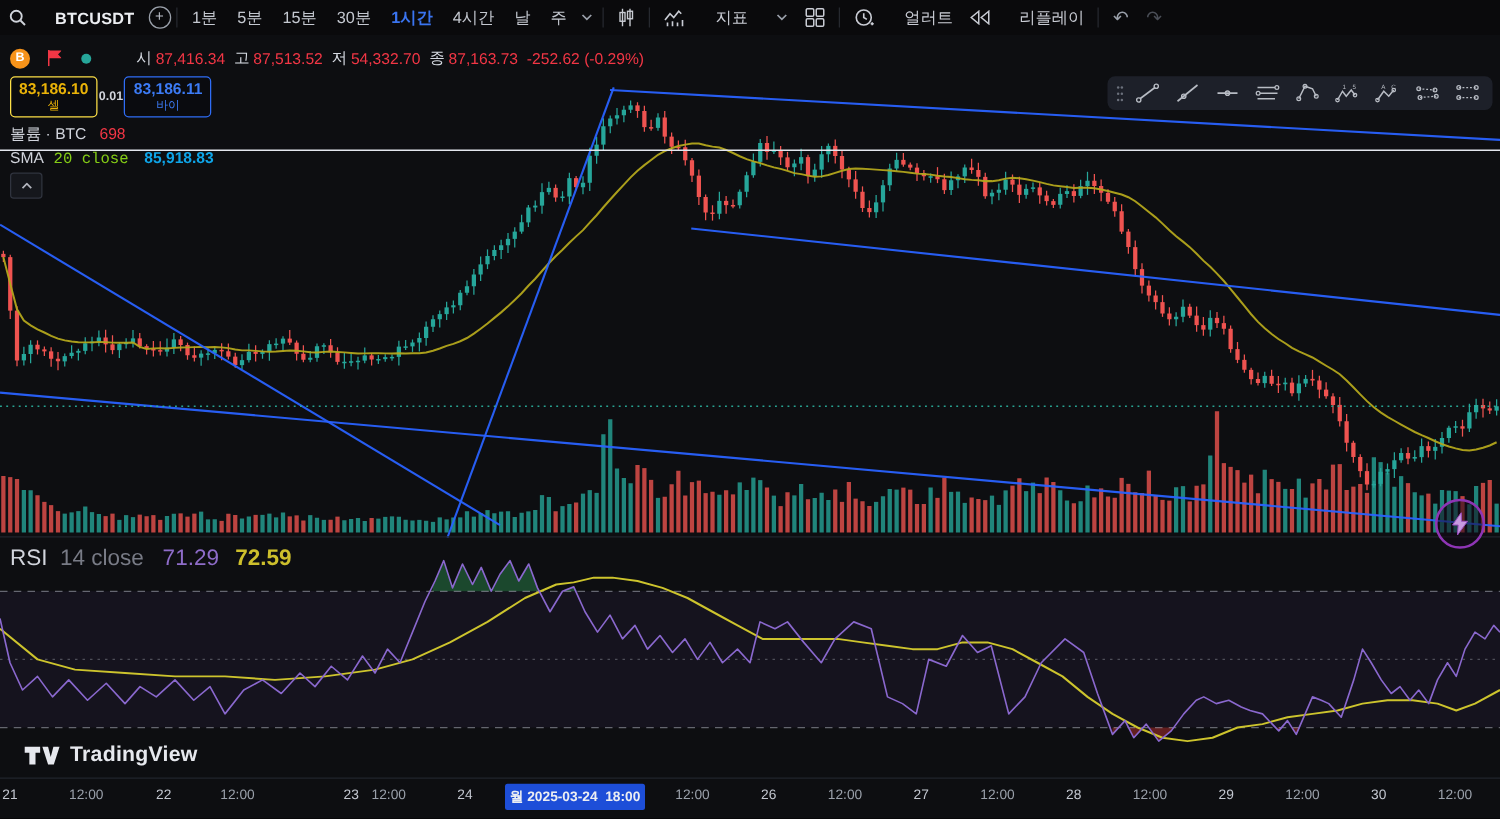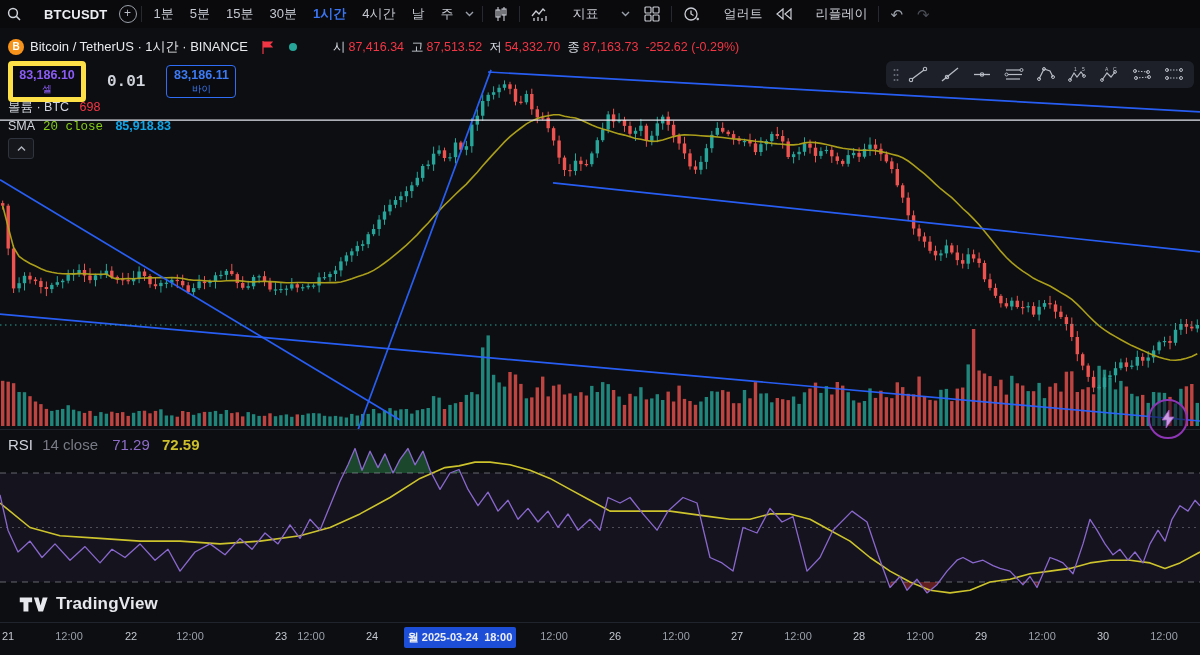--- a/index.html
+++ b/index.html
@@ -24,34 +24,34 @@
   .btc-ico{width:16px;height:16px;border-radius:50%;background:#f7931a;color:#fff;font-size:10px;
            font-weight:bold;text-align:center;line-height:16px;}
   .mkt-dot{width:8px;height:8px;border-radius:50%;background:#26a69a;margin-left:10px;}
   .ohlc{display:flex;align-items:center;gap:7px;margin-left:30px;font-size:12.5px;}
   .ohlc .lb{color:#d6dae2;}
   .ohlc .vl{color:#f23645;margin-left:-4px;}
   .chg{color:#f23645;}
   .trade{position:absolute;left:8px;top:61px;display:flex;align-items:center;z-index:4;}
   .tbtn{width:68px;height:31px;border-radius:4px;display:flex;flex-direction:column;align-items:center;
         justify-content:center;line-height:1.05;cursor:pointer;background:rgba(10,10,14,.55);}
-  .sell{border:5px solid #fde047;color:#8b5cf6;}
+  .sell{border:1px solid #fde047;color:#eab308;}
   .buy{border:1px solid #2f6df6;color:#3c7bf5;}
   .tbtn .p{font-size:12.5px;font-weight:bold;}
   .tbtn .l{font-size:9.5px;margin-top:1px;}
-  .spread{color:#d1d4dc;font-size:16px;font-weight:bold;margin:0 21px;font-family:Liberation Mono, monospace;}
+  .spread{color:#d1d4dc;font-size:10px;font-weight:bold;margin:0 1px;}
   .volrow{position:absolute;left:8px;top:99px;z-index:4;font-size:12.5px;color:#d1d4dc;}
   .volrow .v{color:#f23645;margin-left:7px;}
   .smarow{position:absolute;left:8px;top:119px;z-index:4;font-size:12.5px;color:#d1d4dc;}
   .smarow .prm{color:#84cc16;margin-left:5px;font-family:Liberation Mono, monospace;}
   .smarow .v{color:#0ea5e9;margin-left:9px;font-weight:bold;}
   .collapse{position:absolute;left:8px;top:138px;width:24px;height:19px;border:1px solid #30343f;
             border-radius:3px;background:#15171c;color:#b2b5be;z-index:4;font-size:9px;
             display:flex;align-items:center;justify-content:center;cursor:pointer;}
-  .rsirow{position:absolute;left:8px;top:436px;z-index:4;font-size:15px;color:#d1d4dc;}
+  .rsirow{position:absolute;left:8px;top:436px;z-index:4;font-size:18px;color:#d1d4dc;}
   .rsirow .prm{color:#787b86;margin-left:5px;}
   .rsirow .v1{color:#8e6cc9;margin-left:10px;}
   .rsirow .v2{color:#cdbf2c;margin-left:8px;font-weight:bold;}
   
   .drawbar{position:absolute;left:886px;top:61px;height:27px;background:rgba(30,34,43,.92);
            border-radius:6px;display:flex;align-items:center;padding:0 5px;z-index:5;gap:1px;}
   .drawbar .slot{width:31px;height:25px;display:flex;align-items:center;justify-content:center;
                  border-radius:4px;cursor:pointer;}
   .handle{width:10px;height:25px;display:flex;align-items:center;justify-content:center;cursor:grab;}
   
@@ -828,21 +828,20 @@
       <line x1="0" y1="120.1" x2="1200" y2="120.1" stroke="#e3e6ee" stroke-width="1.2"></line>
       <line x1="0" y1="325.0" x2="1200" y2="325.0" stroke="#2bb3a0" stroke-width="1.2" stroke-dasharray="1.5 3.5" stroke-opacity="0.9"></line>
       <polyline points="0,503.0 30,527.5 60,535.7 100,538.4 140,541.1 180,541.1 220,543.9 260,541.1 300,535.7 330,527.5 360,513.9 390,497.5 420,478.4 445,467.6 459,465.9 475,462.1 490,462.1 510,464.8 530,470.3 550,478.4 570,489.4 590,500.3 610,511.1 630,511.1 650,511.1 670,511.1 690,513.9 710,516.6 730,519.3 750,519.3 770,513.9 790,513.9 810,519.3 830,530.2 850,541.1 870,557.5 890,571.1 910,582.0 930,590.2 950,592.9 970,590.2 990,582.0 1010,579.3 1030,573.8 1050,571.1 1070,568.4 1090,562.9 1110,560.2 1130,560.2 1150,562.9 1165,568.4 1180,562.9 1200,552.0" fill="none" stroke="#cdc42d" stroke-width="1.6" stroke-linejoin="round"></polyline>
       <polyline points="0,494.8 8,530.2 18,552.0 30,541.1 42,557.5 55,543.9 70,560.2 85,546.6 100,562.9 112,549.3 125,557.5 140,543.9 155,560.2 168,549.3 180,571.1 195,552.0 210,543.9 225,554.8 240,538.4 252,549.3 265,533.0 278,543.9 290,524.8 300,538.4 310,519.3 320,530.2 330,505.7 340,481.2 348,464.8 355,448.5 362,470.3 370,451.2 378,467.6 385,453.9 393,473.0 400,459.4 408,448.5 415,464.8 423,451.2 430,470.3 440,489.4 450,473.0 459,469.5 468,489.4 478,505.7 488,492.1 498,511.1 508,500.3 518,519.3 528,508.4 538,522.0 548,511.1 558,527.5 568,513.9 578,530.2 590,519.3 600,530.2 608,497.5 620,503.0 630,497.5 643,513.9 657,530.2 668,511.1 683,497.5 697,503.0 710,557.5 722,562.9 733,571.1 743,527.5 757,533.0 770,508.4 782,522.0 793,516.6 807,571.1 820,557.5 833,530.2 852,511.1 867,522.0 878,554.8 890,587.5 900,576.5 907,590.2 917,579.3 927,592.9 937,584.7 947,571.1 957,560.2 963,557.5 973,562.9 983,560.2 993,565.6 1000,568.4 1010,571.1 1023,584.7 1030,576.5 1037,587.5 1050,557.5 1057,560.2 1063,562.9 1073,573.8 1083,543.9 1090,519.3 1097,530.2 1105,543.9 1113,554.8 1120,549.3 1128,560.2 1135,552.0 1143,562.9 1150,543.9 1158,530.2 1165,541.1 1172,519.3 1180,505.7 1188,511.1 1195,500.3 1200,505.7" fill="none" stroke="#8a68ce" stroke-width="1.3" stroke-linejoin="round"></polyline>
       <line x1="0" y1="429.5" x2="1200" y2="429.5" stroke="#20242c" stroke-width="1"></line>
       <line x1="0" y1="622.5" x2="1200" y2="622.5" stroke="#20242c" stroke-width="1"></line>
     </svg>
 
   <div class="legend1">
     <div class="btc-ico">B</div>
-    <span>Bitcoin / TetherUS · 1시간 · BINANCE</span>
     <svg width="11" height="13" viewBox="0 0 11 13" style="margin-left:8px;">
       <path d="M1,0 v13 M1,1 h9 l-2.5,2.5 L10,6 H1" fill="#f23645" stroke="#f23645" stroke-width="1.2"></path>
     </svg>
     <span class="mkt-dot"></span>
     <span class="ohlc">
       <span class="lb">시</span>
       <span class="vl">87,416.34</span>
       <span class="lb">고</span>
       <span class="vl">87,513.52</span>
       <span class="lb">저</span>

